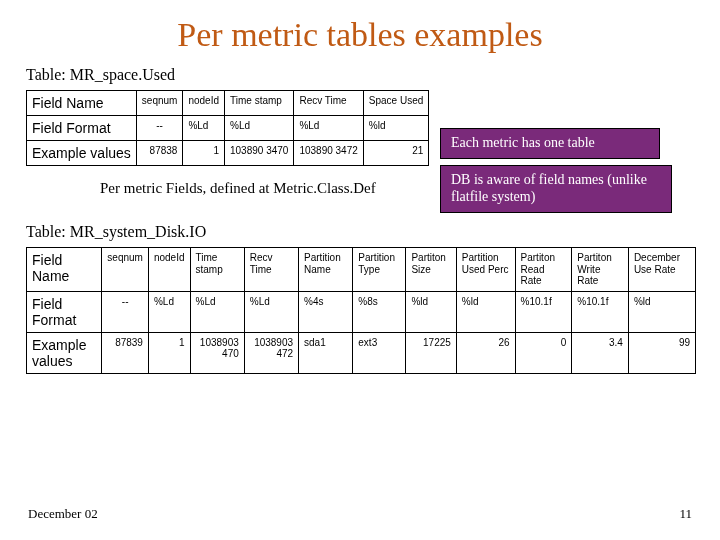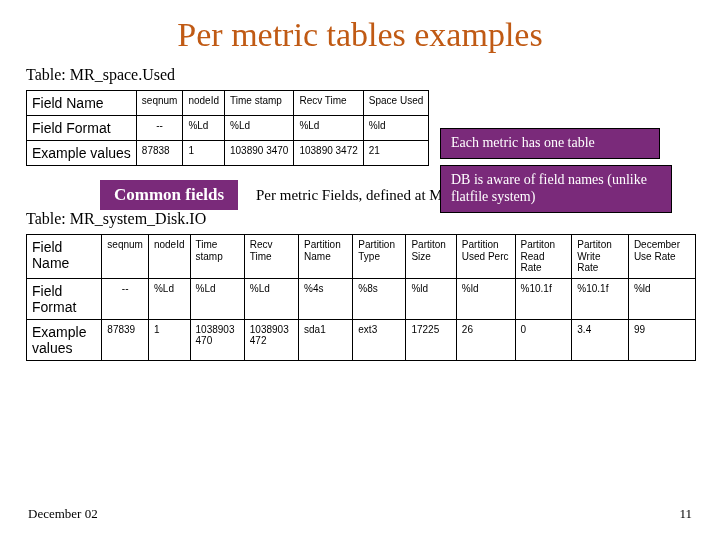--- a/index.html
+++ b/index.html
@@ -82,21 +82,21 @@
     bottom: 18px;
     left: 0;
     width: 720px;
     display: flex;
     justify-content: space-between;
     font-family: "Times New Roman", Times, serif;
     font-size: 13px;
     padding: 0 28px;
     gap: 26px;
   }
-  .num-r { text-align: left; }
+  .num-r { text-align: right; }
 </style>
 </head>
 <body>
 
 <div class="slide">
 
   <div class="title">Per metric tables examples</div>
 
   <div class="tbl-label">Table: MR_space.Used</div>
 
@@ -126,25 +126,24 @@
       <td class="num-r">103890 3472</td>
       <td class="num-r">21</td>
     </tr>
   </tbody>
     </table>
 
   <div class="callout callout1">Each metric has one table</div>
   <div class="callout callout2">DB is aware of field names (unlike flatfile system)</div>
 
   <div class="common-row">
-    <span class="common-fields">Common fields</span>
     <span class="per-metric-caption">Per metric Fields, defined at Metric.Class.Def</span>
   </div>
 
-  <div class="tbl-label" style="margin-top:0">Table: MR_system_Disk.IO</div>
+  <div class="tbl-label" style="margin-top:26px">Table: MR_system_Disk.IO</div>
 
   <table class="data" style="width:670px">
     <tbody>
         <tr>
       <td class="rowhdr">Field Name</td>
       <td>seqnum</td>
       <td>nodeId</td>
       <td>Time stamp</td>
       <td>Recv Time</td>
       <td>Partition Name</td>

